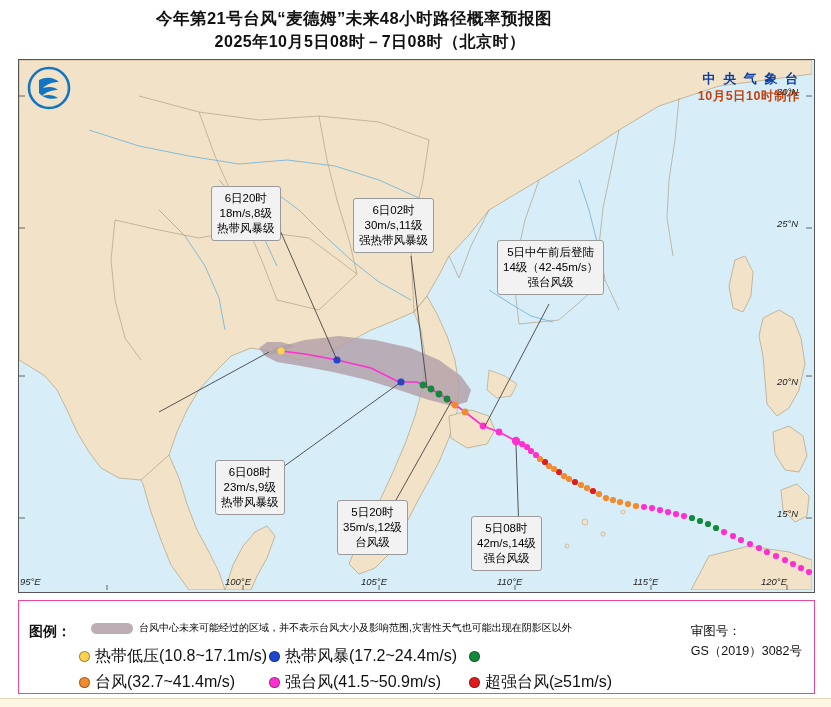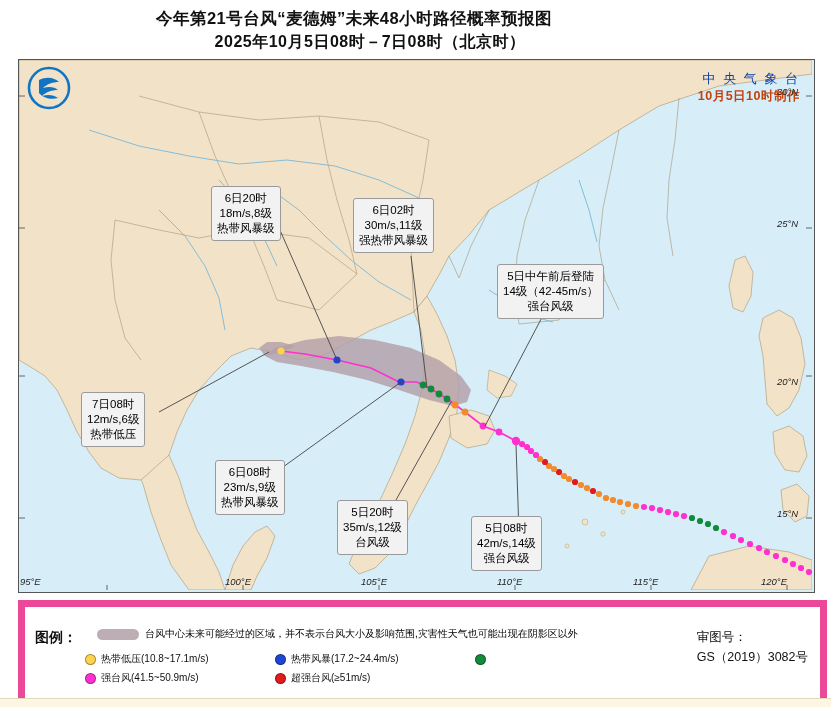--- a/index.html
+++ b/index.html
@@ -38,51 +38,51 @@
     border-radius:3px;
     font-size:11.5px;
     line-height:15px;
     text-align:center;
     padding:4px 5px;
     color:#000;
     white-space:nowrap;
   }
   #legend-frame{
     position:absolute;left:18px;top:600px;width:795px;height:92px;
-    border:7px solid #ec4899;background:#ffffff;
+    border:1px solid #ec4899;background:#ffffff;
   }
   #legend-title{
     position:absolute;left:10px;top:22px;font-size:14px;font-weight:bold;
   }
   #legend-area-row{
     position:absolute;left:72px;top:20px;font-size:10px;color:#000;
     display:flex;align-items:center;gap:6px;
   }
   .swatch-area{
     width:42px;height:11px;border-radius:6px;background:#b2a0a8;opacity:.85;
     display:inline-block;
   }
   #legend-grid{
     position:absolute;left:60px;top:45px;width:560px;
     display:grid;grid-template-columns:190px 200px 190px;
-    grid-row-gap:5px;font-size:10px;
+    grid-row-gap:5px;font-size:16px;
   }
   .lg-item{display:flex;align-items:center;gap:5px;}
   .dot{
     width:9px;height:9px;border-radius:50%;display:inline-block;
     border:1px solid rgba(0,0,0,.35);
   }
   #approval{
     position:absolute;right:12px;top:20px;font-size:12.5px;line-height:20px;
     text-align:left;
   }
   #credit{
     position:absolute;right:14px;top:10px;text-align:right;
   }
-  #credit .c1{color:#0a3fa8;font-size:13px;font-weight:normal;letter-spacing:2px;}
+  #credit .c1{color:#0a3fa8;font-size:13px;font-weight:bold;letter-spacing:2px;}
   #credit .c2{color:#c2410c;font-size:12.5px;font-weight:bold;letter-spacing:.5px;}
   #bottom-strip{
     position:absolute;left:0;top:698px;width:831px;height:9px;background:#fdf6e3;
     border-top:1px solid #e2d9bd;
   }
   .logo-wrap{position:absolute;left:8px;top:6px;}
 </style>
 </head>
 <body>
 
@@ -279,31 +279,26 @@
     <div>18m/s,8级</div>
     <div>热带风暴级</div>
   </div>
 
   <div class="callout" style="left:334px;top:138px;">
     <div>6日02时</div>
     <div>30m/s,11级</div>
     <div>强热带风暴级</div>
   </div>
 
-  <div class="callout" style="left:478px;top:180px;margin-top:24px;">
+  <div class="callout" style="left:478px;top:180px;">
     <div>5日中午前后登陆</div>
     <div>14级（42-45m/s）</div>
     <div>强台风级</div>
   </div>
 
-  <div class="callout" style="left:62px;top:332px;">
-    <div>7日08时</div>
-    <div>12m/s,6级</div>
-    <div>热带低压</div>
-  </div>
 
   <div class="callout" style="left:196px;top:400px;">
     <div>6日08时</div>
     <div>23m/s,9级</div>
     <div>热带风暴级</div>
   </div>
 
   <div class="callout" style="left:318px;top:440px;">
     <div>5日20时</div>
     <div>35m/s,12级</div>
@@ -343,20 +338,24 @@
       <span>热带低压(10.8~17.1m/s)</span>
     </div>
     <div class="lg-item">
       <span class="dot" style="background:#1f46d2"></span>
       <span>热带风暴(17.2~24.4m/s)</span>
     </div>
     <div class="lg-item">
       <span class="dot" style="background:#128a3c"></span>
     </div>
     <div class="lg-item">
+      <span class="dot" style="background:#f28a2e"></span>
+      <span>台风(32.7~41.4m/s)</span>
+    </div>
+    <div class="lg-item">
       <span class="dot" style="background:#ff2fd0"></span>
       <span>强台风(41.5~50.9m/s)</span>
     </div>
     <div class="lg-item">
       <span class="dot" style="background:#e01b1b"></span>
       <span>超强台风(≥51m/s)</span>
     </div>
   </div>
 
   <div id="approval">

